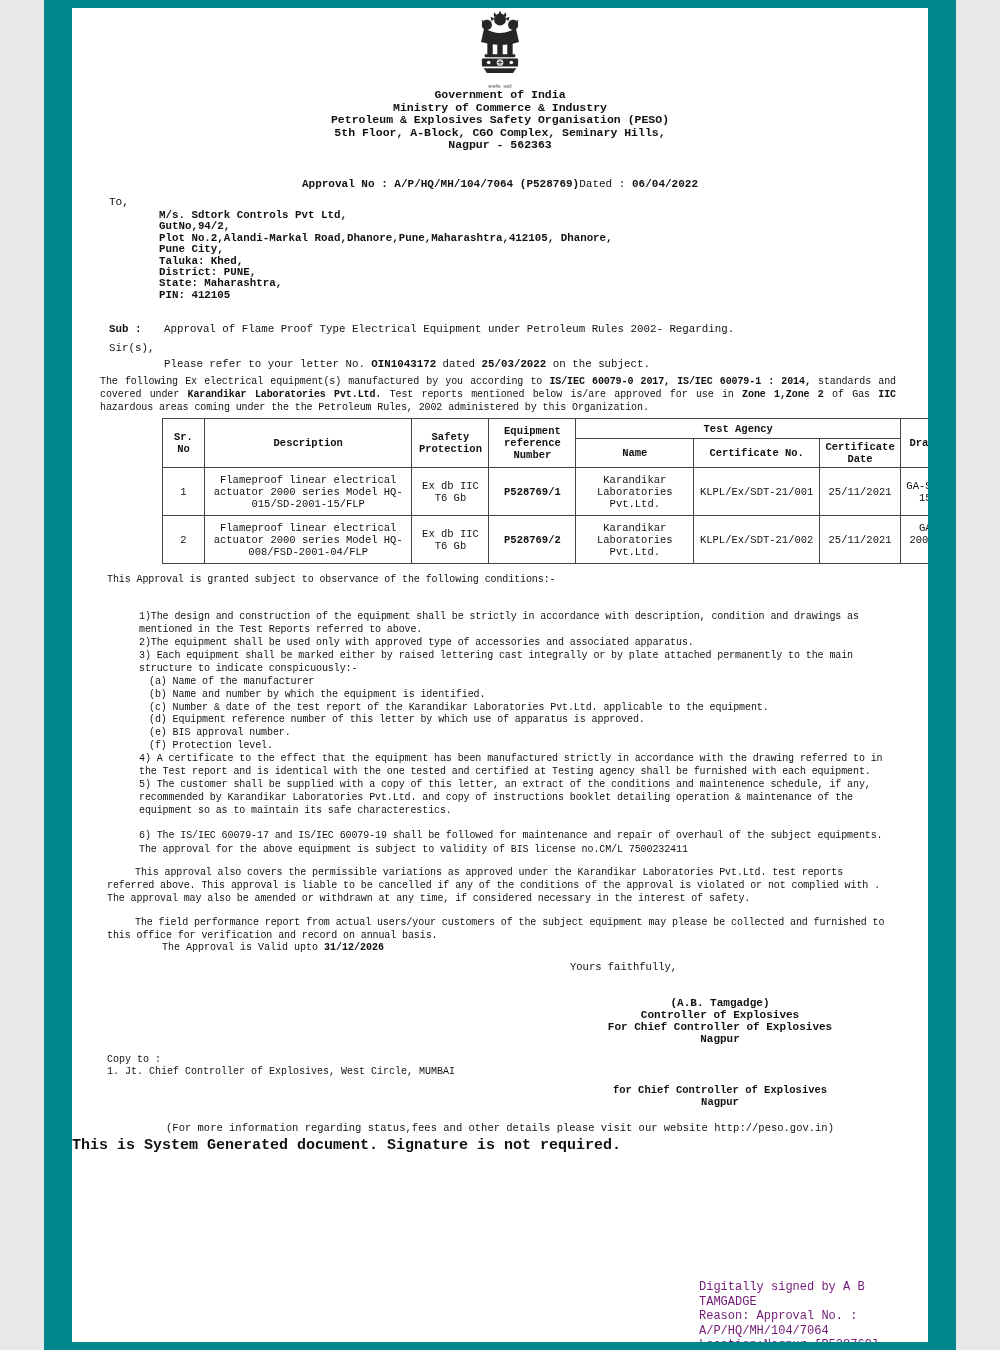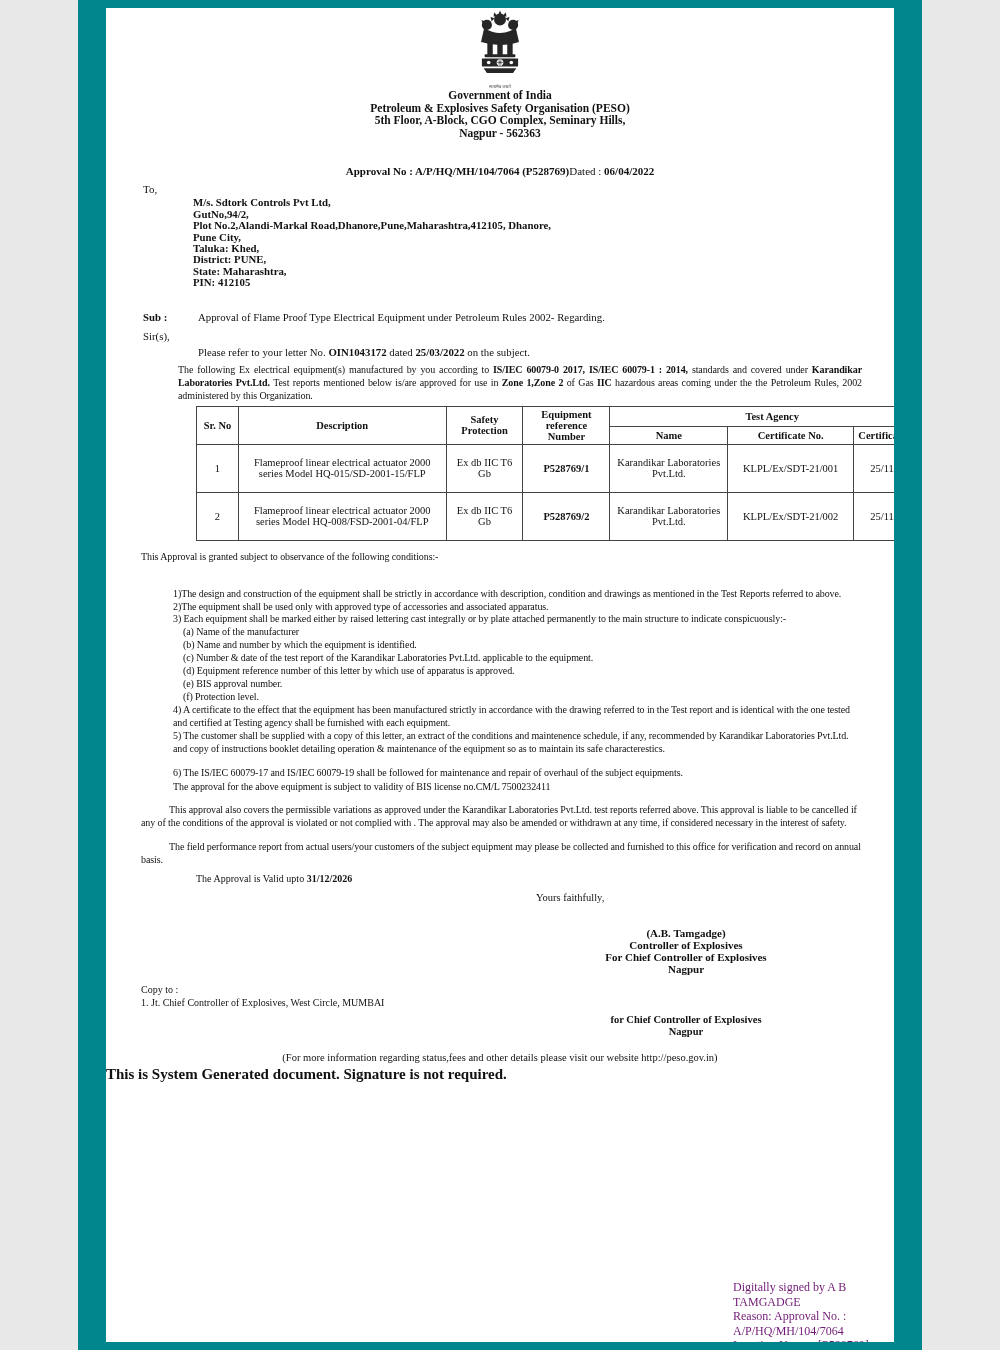--- a/index.html
+++ b/index.html
@@ -1,23 +1,23 @@
 <!DOCTYPE html>
 <html style="--accent: #00868C;"><head>
 <meta charset="utf-8">
 <style>
   :root { --accent:#00868C; --ink:#111; }
   * { box-sizing:border-box; }
   html,body { margin:0; padding:0; background:#e8e8e8; }
   .page {
-    width:844px; height:1350px; margin:0 auto; background:#fff;
+    width:912px; height:1350px; margin:0 auto; background:#fff;
     border-style:solid; border-color:var(--accent);
     border-width:8px 28px 8px 28px;
     position:relative; color:var(--ink);
-    font-family:Liberation Serif, serif; font-size:11px;
+    font-family:Liberation Mono, monospace; font-size:11px;
     overflow:hidden;
   }
   .content { position:relative; width:100%; height:100%; }
 
   
   .header { text-align:center; padding-top:2px; }
   .emblem { display:block; margin:0 auto; }
   .emblem-caption { font-size:4.5px; color:#444; line-height:5px; margin-top:-2px; }
   .hline { font-weight:bold; font-size:11.5px; line-height:12.6px; }
 
@@ -28,41 +28,41 @@
   
   .approval-row { display:flex; justify-content:center; margin:26px 37px 0 37px; font-size:11px; }
   .to-label { margin:6px 0 0 37px; }
   .address { margin:2px 0 0 87px; font-weight:bold; line-height:11.4px; font-size:10.8px; }
 
   .sub-row { display:flex; margin:22px 0 0 37px; font-size:10.8px; }
   .sub-row .lbl { font-weight:bold; width:55px; flex:none; }
   .salutation { margin:7px 0 0 37px; font-size:10.8px; }
   .ref-line { margin:4px 0 0 92px; font-size:10.8px; }
 
-  .intro { margin:5px 32px 0 72px; font-size:10px; line-height:13px; text-align:justify; letter-spacing:-0.1px; }
+  .intro { margin:5px 32px 0 28px; font-size:10px; line-height:13px; text-align:justify; letter-spacing:-0.1px; }
 
   
   table.equip { border-collapse:collapse; margin:4px 0 0 90px; width:820px; font-size:10.5px; }
   table.equip th, table.equip td { border:1px solid #444; padding:2px 3px; text-align:center; vertical-align:middle; }
   table.equip th { font-weight:bold; }
   th.agency-span { height:20px; }
   table.equip tbody td { height:48px; }
   td.desc { text-align:left; padding-left:5px; }
   td.ref { font-weight:bold; }
 
   .granted { margin:10px 0 0 35px; font-size:10px; letter-spacing:-0.1px; }
 
   .conds { margin:26px 32px 0 67px; font-size:10px; line-height:12.9px; letter-spacing:-0.1px; }
   .cond-sub { margin-left:10px; }
   .cond-gap { height:12px; }
 
   .cond-heading { margin:16px 0 0 67px; font-weight:bold; font-size:10.2px; }
   .bis-line { margin:1px 32px 0 67px; font-size:10px; letter-spacing:-0.1px; }
   .para { margin:11px 32px 0 35px; font-size:10px; line-height:13px; letter-spacing:-0.1px; text-indent:28px; }
-  .valid-line { margin:7px 0 0 90px; font-size:10px; }
+  .valid-line { margin:0 0 0 90px; font-size:10px; }
 
   .right-col { width:300px; margin:8px 58px 0 auto; font-size:10.5px; }
   .signer { width:300px; margin:24px 58px 0 auto; text-align:center; font-weight:bold; font-size:11px; line-height:12px; }
   .copy-block { margin:9px 0 0 35px; font-size:10px; line-height:12.5px; }
   .second-sign { width:300px; margin:5px 58px 0 auto; text-align:center; font-weight:bold; font-size:10.5px; line-height:12px; }
 
   .info-line { text-align:center; margin-top:14px; font-size:10.5px; }
   .system-line { text-align:left; margin-top:3px; font-weight:bold; font-size:15px; }
 
   .digital-sig { position:absolute; left:627px; top:1272px; font-size:12px; line-height:14.5px; color:#701a75; }
@@ -99,20 +99,21 @@
             <line x1="27.6" y1="55.6" x2="32.4" y2="60.4"></line>
             <line x1="32.4" y1="55.6" x2="27.6" y2="60.4"></line>
           </g>
           <circle cx="17.5" cy="58" r="2" fill="#fff"></circle>
           <circle cx="42.5" cy="58" r="2" fill="#fff"></circle>
           <path d="M12 64.5 h36 l-3.5 5 h-29 z"></path>
         </g>
       </svg>
       <div class="emblem-caption">सत्यमेव जयते</div>
       <div class="hline">Government of India</div>
+      <div class="hline">Ministry of Commerce &amp; Industry</div>
       <div class="hline">Petroleum &amp; Explosives Safety Organisation (PESO)</div>
       <div class="hline">5th Floor, A-Block, CGO Complex, Seminary Hills,</div>
       <div class="hline">Nagpur - 562363</div>
     </div>
 
 
     <div class="approval-row">
       <b>Approval No : A/P/HQ/MH/104/7064 (P528769)</b>
       <span><span>Dated : </span><b>06/04/2022</b></span>
     </div>

